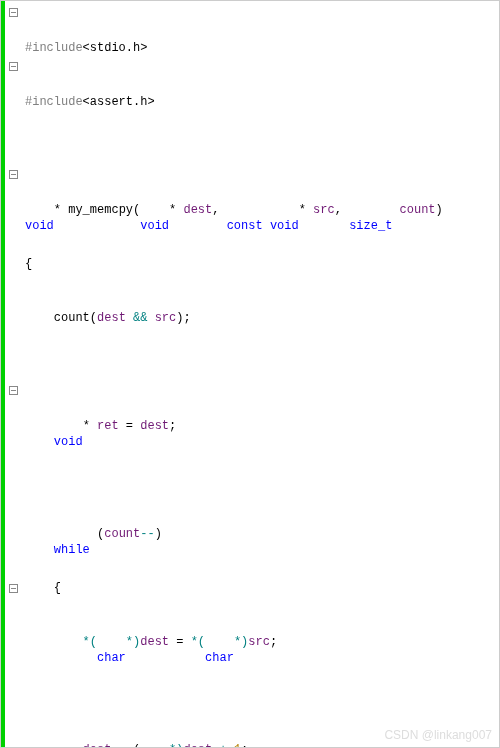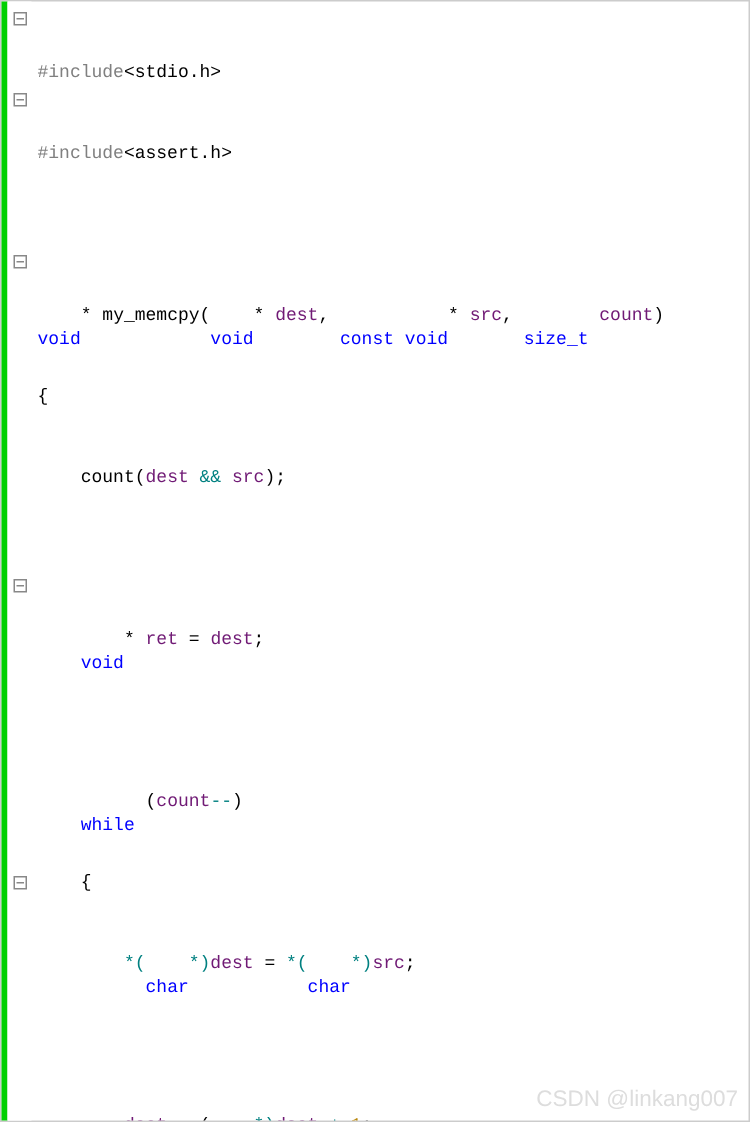--- a/index.html
+++ b/index.html
@@ -73,21 +73,21 @@
   .str  { color: #000000; }
   .id   { color: #701a75; }
   .num  { color: #b8860b; }
   .teal { color: #008080; }
   .black{ color: #000; }
   .watermark {
     position: absolute;
     bottom: 4px;
     right: 8px;
     color: #ddd;
-    font-size: 15px;
+    font-size: 12px;
     font-family: Arial, sans-serif;
   }
 </style>
 </head>
 <body>
 
 <div class="editor">
   <div class="stripe"></div>
   <div class="gutter">
     <div class="gutter-cell">

